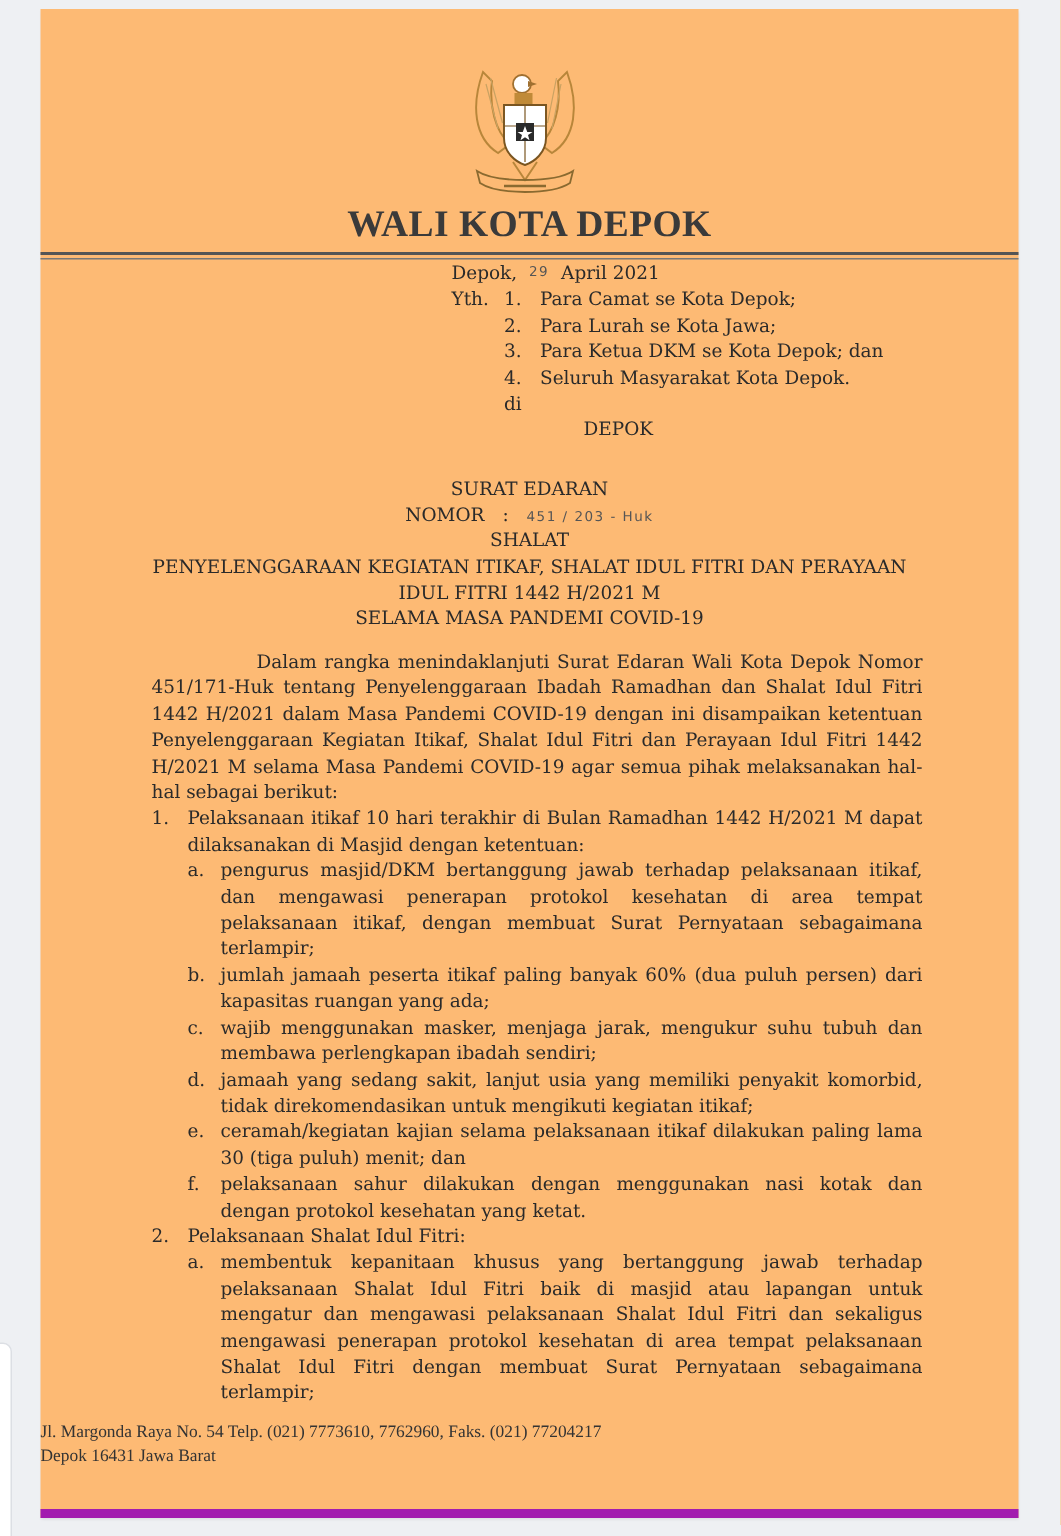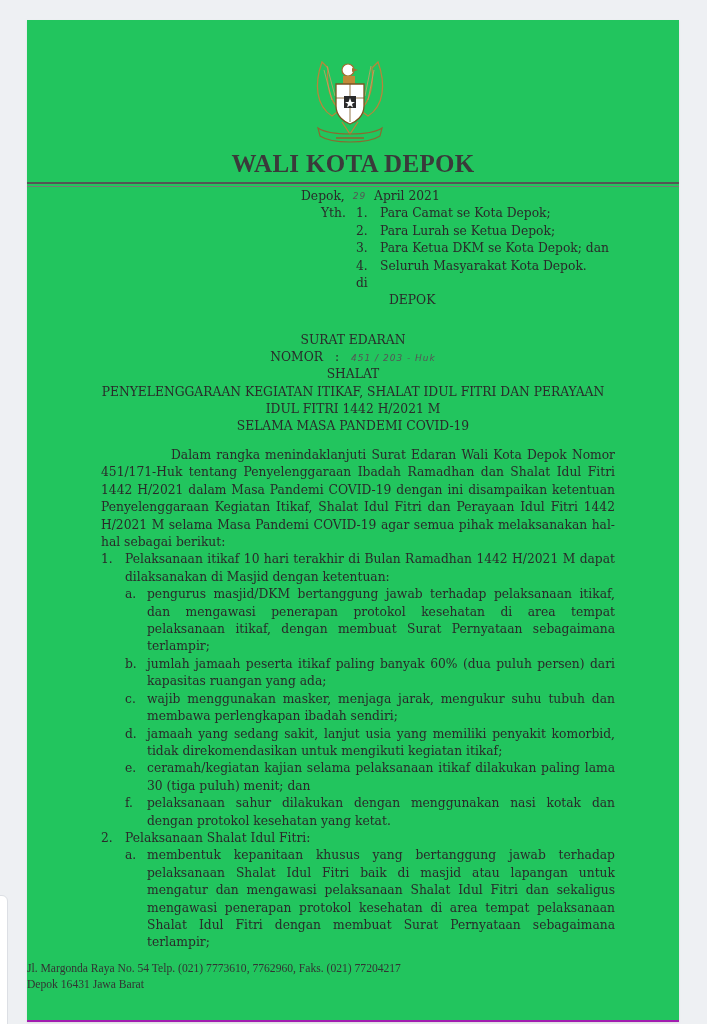--- a/index.html
+++ b/index.html
@@ -8,43 +8,43 @@
     background: #eef0f3;
     position: relative;
     font-family: "DejaVu Serif", serif;
     color: #2a2a2a;
   }
   .left-card {
     position: absolute; left: -10px; top: 895px; width: 16px; height: 140px;
     background: #fff; border: 1px solid #dcdfe4; border-radius: 6px;
   }
   .page {
-    position: absolute; left: 27px; top: 20px; width: 652px; height: 1000px;
-    background: #22c55e;
+    position: absolute; left: 27px; top: 6px; width: 652px; height: 1000px;
+    background: #fdba74;
     box-shadow: 0 1px 2px rgba(0,0,0,0.08);
-    border-bottom: 2px solid #a21caf;
+    border-bottom: 6px solid #a21caf;
   }
   .emblem {
     position: absolute; left: 283px; top: 34px; width: 80px; height: 96px;
   }
   .letterhead {
     position: absolute; left: 0; width: 100%; top: 130px;
     text-align: center;
     font-family: "Liberation Serif", serif;
     font-weight: bold; font-size: 25px; letter-spacing: 0.3px;
     color: #3a3a3a;
   }
   .rule1 { position: absolute; left: 0; right: 0; top: 162px; height: 2px; background: #555; }
   .rule2 { position: absolute; left: 0; right: 0; top: 166px; height: 1px; background: #777; }
   .text { font-size: 12.3px; line-height: 17.4px; }
   .addr { position: absolute; left: 274px; top: 168px; }
   .addr .row { display: flex; height: 17.4px; }
-  .addr .yth { width: 35px; margin-left: 20px; }
+  .addr .yth { width: 35px; }
   .addr .num { width: 24px; }
-  .handwritten { font-family: "DejaVu Sans", sans-serif; font-size: 9px; color: #555; letter-spacing: 1px; font-style: italic; }
+  .handwritten { font-family: "DejaVu Sans", sans-serif; font-size: 9px; color: #555; letter-spacing: 1px; }
   .center { position: absolute; left: 0; width: 100%; text-align: center; }
   .body { position: absolute; left: 74px; width: 514px; top: 427px; text-align: justify; }
   .body p { margin: 0; text-indent: 70px; }
   .li1 { display: flex; }
   .li1 > .mk { width: 24px; flex: none; }
   .li1 > .ct { flex: 1; }
   .li2 { display: flex; }
   .li2 > .mk { width: 22px; flex: none; }
   .li2 > .ct { flex: 1; text-align: justify; }
   .footer {
@@ -93,21 +93,21 @@
         <span style="white-space:pre"> April 2021</span>
     </div>
     <div class="row">
       <span class="yth">Yth.</span>
       <span class="num">1.</span>
       <span>Para Camat se Kota Depok;</span>
     </div>
     <div class="row">
       <span class="yth"></span>
       <span class="num">2.</span>
-      <span>Para Lurah se Ketua Depok;</span>
+      <span>Para Lurah se Kota Jawa;</span>
     </div>
     <div class="row">
       <span class="yth"></span>
       <span class="num">3.</span>
       <span>Para Ketua DKM se Kota Depok; dan</span>
     </div>
     <div class="row">
       <span class="yth"></span>
       <span class="num">4.</span>
       <span>Seluruh Masyarakat Kota Depok.</span>

